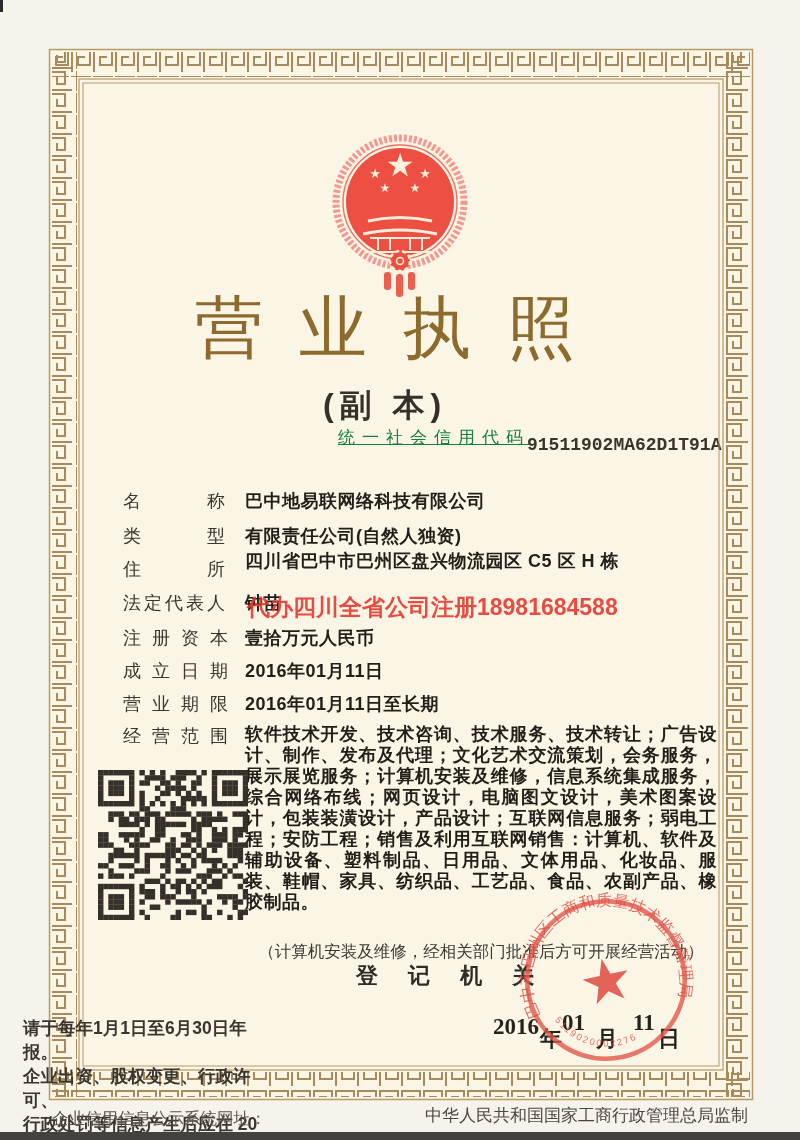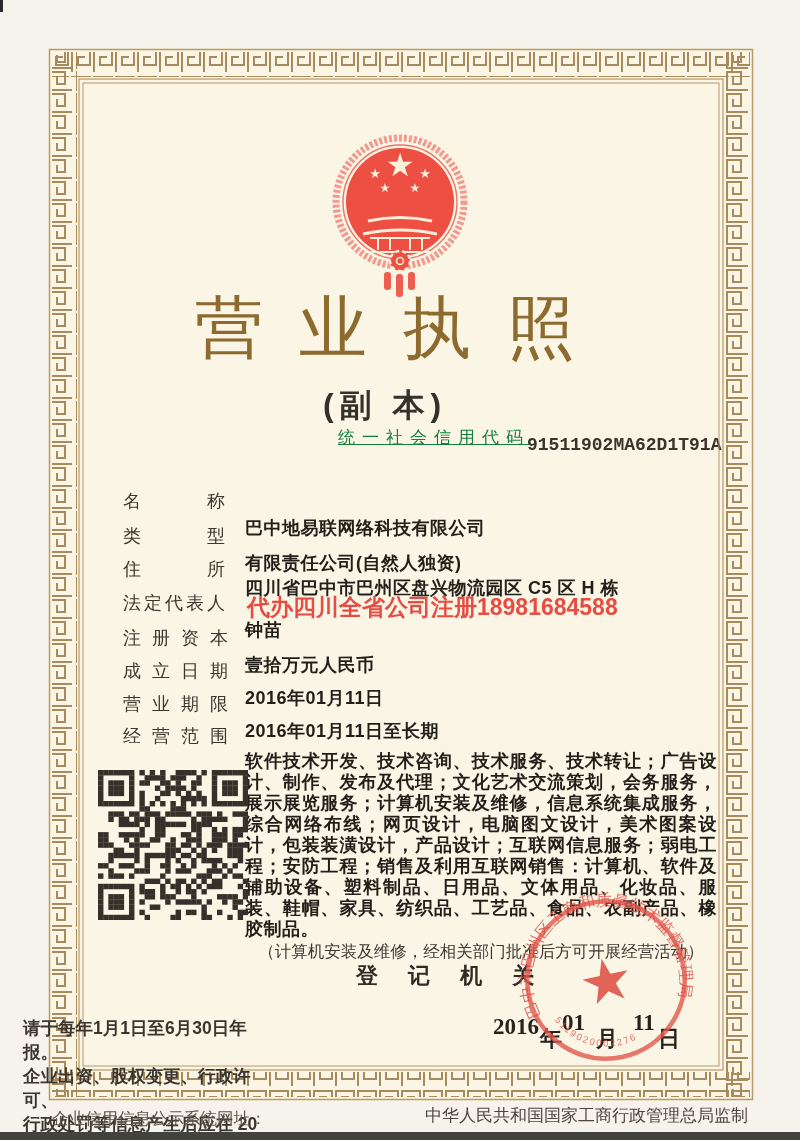--- a/index.html
+++ b/index.html
@@ -15,21 +15,21 @@
          font-size:68px;font-weight:normal;color:#8d6b2e;letter-spacing:36px;text-indent:36px;
          font-family:"Liberation Sans",sans-serif;}
   .subtitle{position:absolute;top:384px;left:0;width:770px;text-align:center;
          font-size:32px;font-weight:bold;color:#34302a;letter-spacing:6px;}
   .code-label{position:absolute;left:338px;top:426px;font-size:17px;color:#15803d;letter-spacing:7px;text-decoration:underline;}
   .code-value{position:absolute;left:527px;top:435px;font-size:18px;color:#3a342c;
          font-family:"Liberation Mono",monospace;font-weight:bold;letter-spacing:0px;}
 
   .row{position:absolute;left:123px;display:flex;align-items:flex-start;z-index:2;}
   .row .lbl{width:110px;flex:none;font-size:18px;color:#3b362e;letter-spacing:3px;}
-  .row .val{margin-left:12px;font-size:18px;font-weight:bold;color:#221e18;letter-spacing:0.5px;margin-top:27px;}
+  .row .val{margin-left:12px;font-size:18px;font-weight:bold;color:#221e18;letter-spacing:0.5px;}
   .scope-val{width:472px;line-height:21px;text-align:justify;}
 
   .watermark{position:absolute;left:247px;top:592px;font-size:23px;font-weight:bold;
          color:rgba(226,52,42,0.88);white-space:nowrap;z-index:30;letter-spacing:0;}
 
   .qr{position:absolute;left:98px;top:770px;width:150px;height:150px;z-index:2;}
 
   .note-line{position:absolute;left:248px;top:941px;width:466px;text-align:center;
          font-size:16.5px;color:#3c3831;z-index:2;}
   .registry{position:absolute;left:356px;top:961px;font-size:22px;font-weight:bold;

